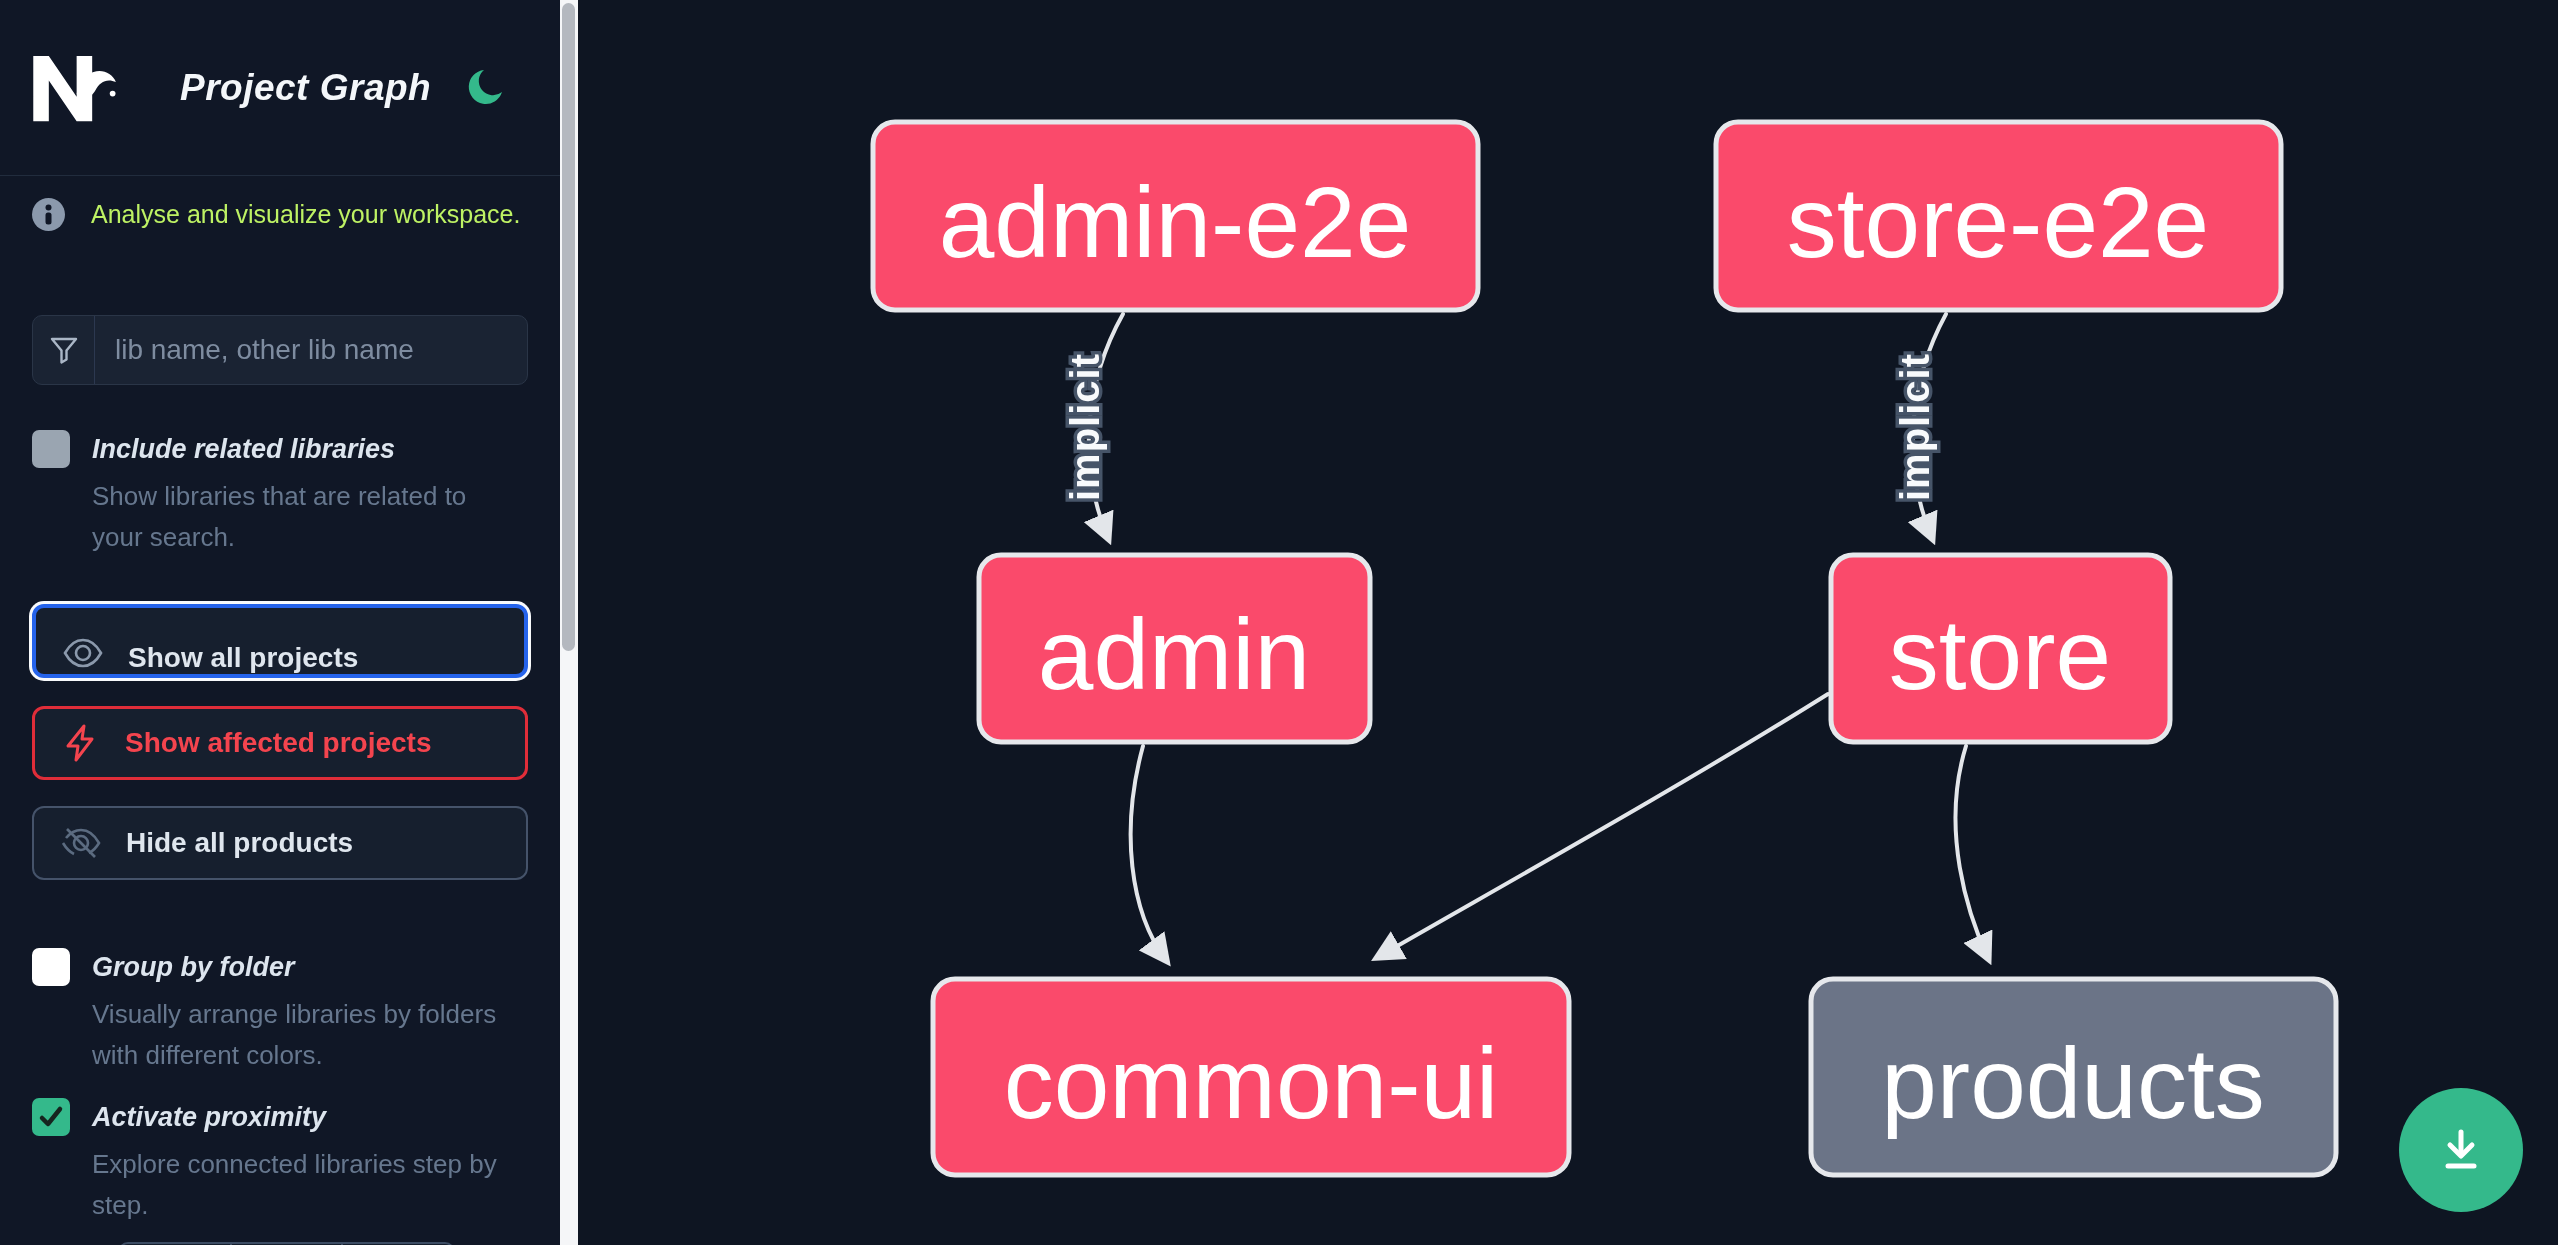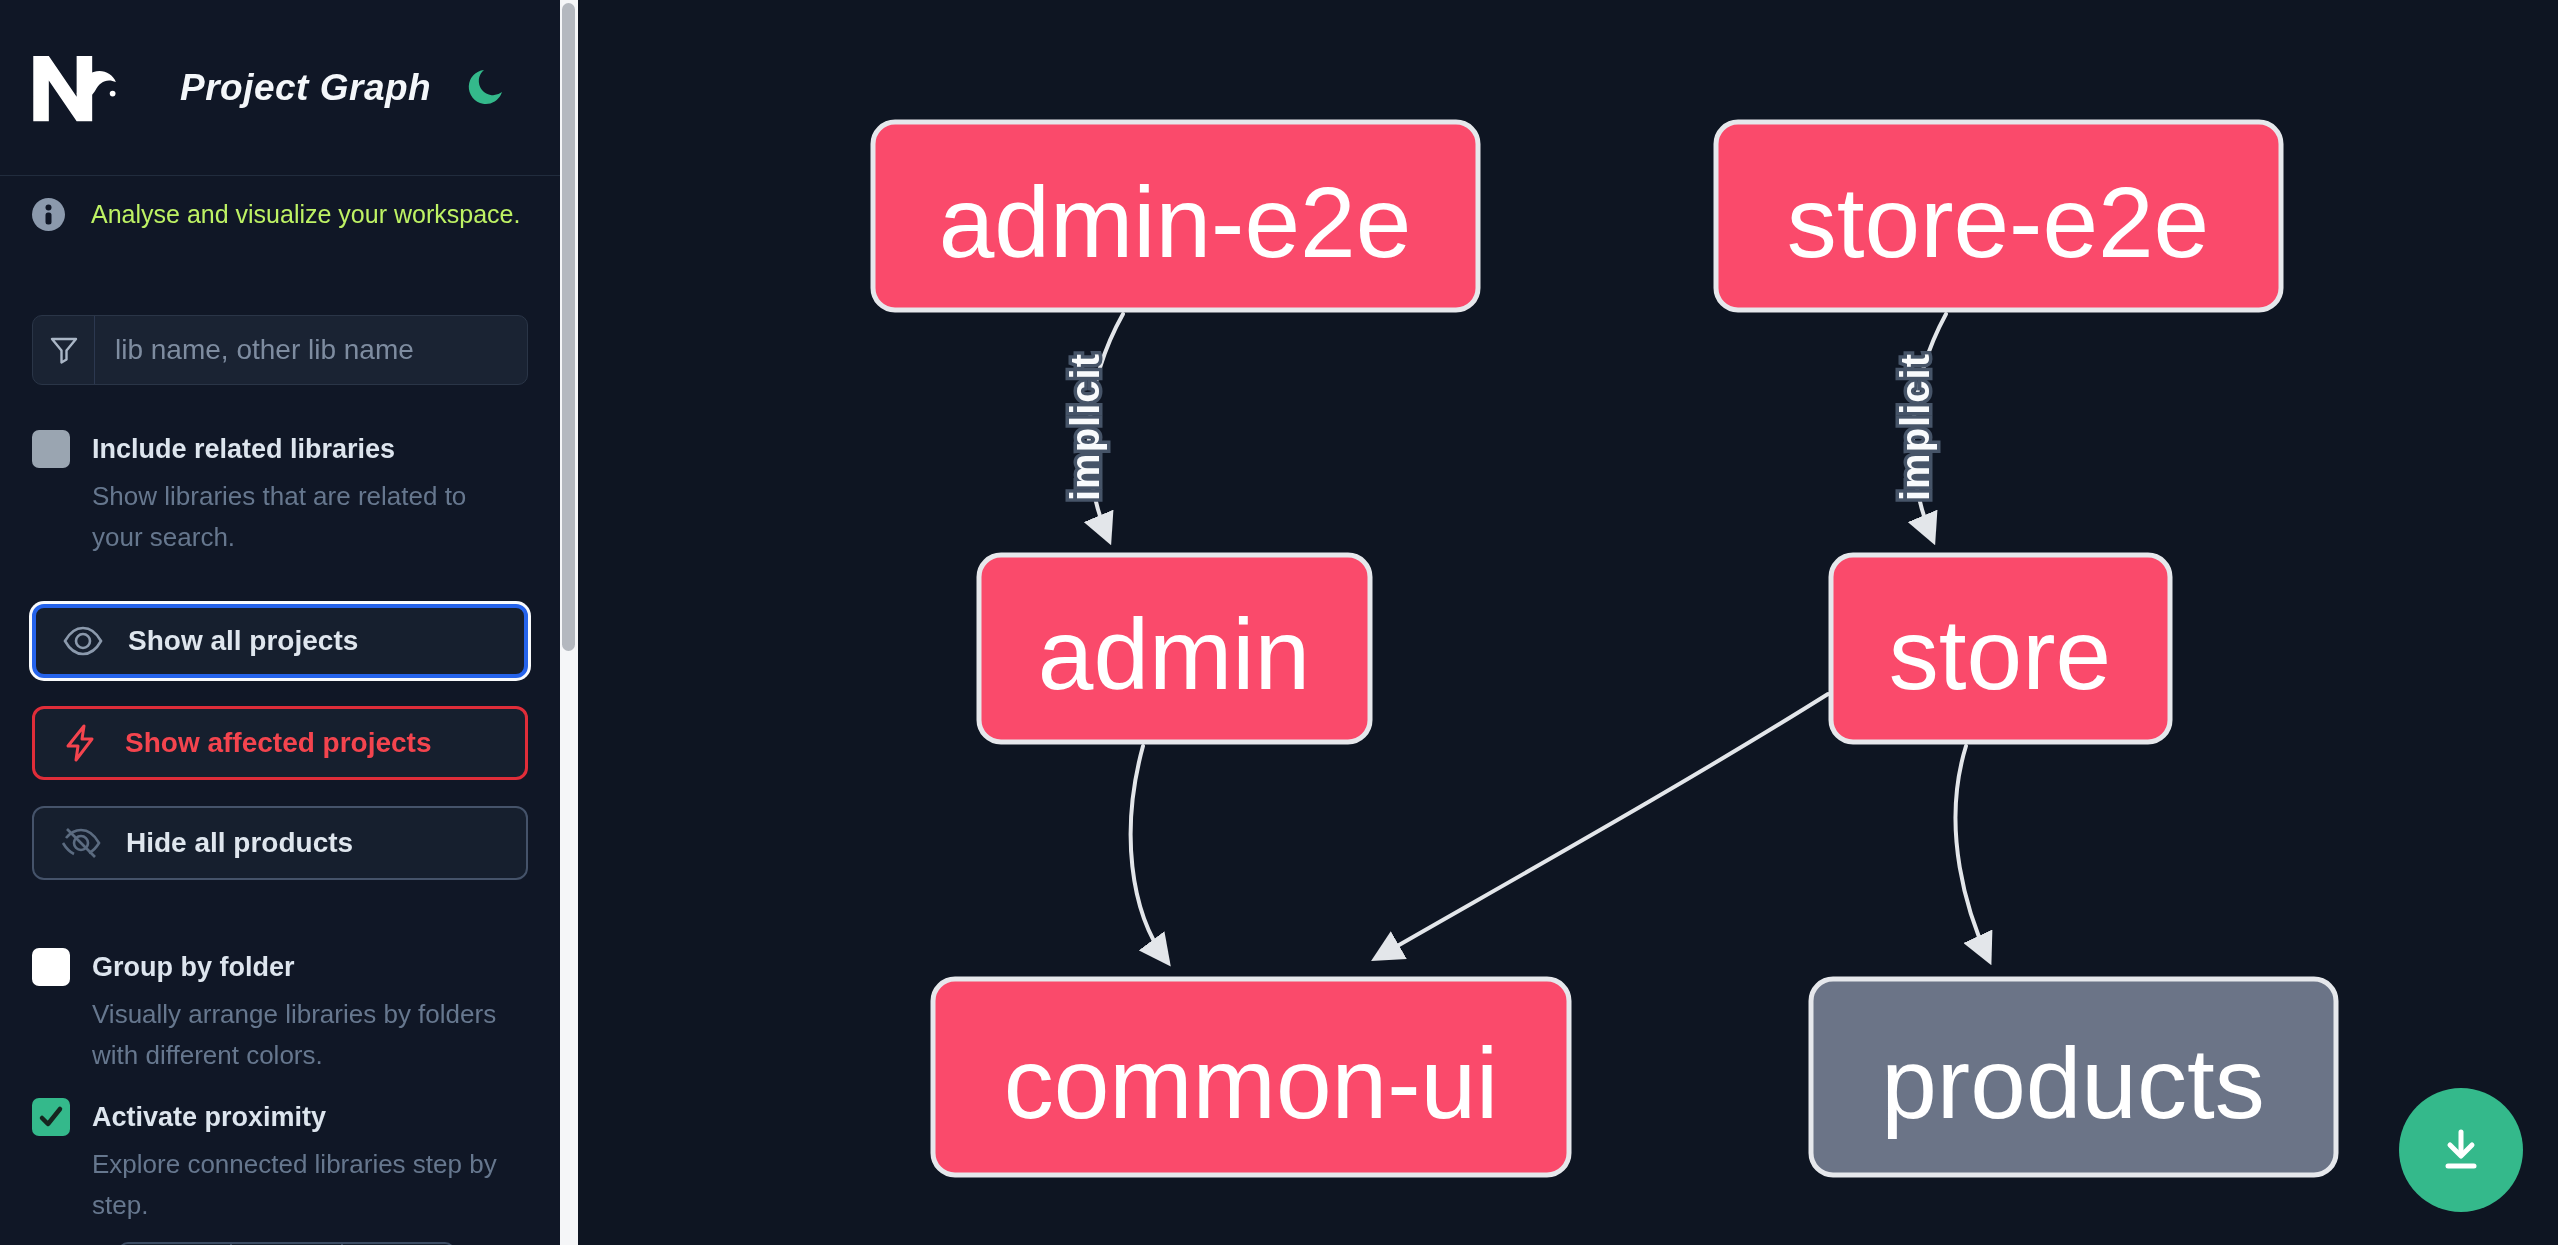--- a/index.html
+++ b/index.html
@@ -23,21 +23,21 @@
   .search-box input{flex:1;background:transparent;border:none;outline:none;color:#e2e8f0;
                     font-size:28px;padding:0 20px;}
   .search-box input::placeholder{color:#7e8ca0;}
 
   .opt{position:absolute;left:32px;width:500px;}
   .opt .cb{position:absolute;left:0;top:2px;width:38px;height:38px;border-radius:7px;cursor:pointer;}
   .cb-gray{background:#9aa5b1;}
   .cb-white{background:#ffffff;}
   .cb-green{background:#34b98b;display:flex;align-items:center;justify-content:center;}
   .cb-green svg{width:26px;height:26px;}
-  .opt .lbl{margin-left:60px;color:#dde5ee;font-size:27px;font-weight:700;line-height:42px;}
+  .opt .lbl{margin-left:60px;color:#dde5ee;font-size:27px;font-weight:700;line-height:42px;font-style:italic;}
   .opt .desc{margin-left:60px;color:#66778e;font-size:26px;line-height:41px;margin-top:6px;max-width:420px;}
 
   .sb-btn{position:absolute;left:32px;width:496px;height:74px;border-radius:12px;background:#161f2e;
           display:flex;align-items:center;gap:24px;padding-left:26px;cursor:pointer;}
   .sb-btn .blabel{font-size:28px;font-weight:700;color:#dfe6ee;}
   .btn-focus{border:4px solid #2563eb;box-shadow:0 0 0 3px #f8fafc;}
   .btn-danger{border:3px solid #e02d39;}
   .btn-danger .blabel{color:#f4444e;}
   .btn-plain{border:2px solid #45536a;}
 
@@ -94,21 +94,21 @@
       </span>
       <input type="text" placeholder="lib name, other lib name" style="">
     </div>
 
     <div class="opt" style="top:428px;">
       <div class="cb cb-gray"></div>
       <div class="lbl">Include related libraries</div>
       <div class="desc">Show libraries that are related to your search.</div>
     </div>
 
-    <div class="sb-btn btn-focus" style="top:604px;">
+    <div class="sb-btn btn-focus" style="top:604px;align-items:flex-end;">
       <svg width="42" height="42" viewBox="0 0 42 42" fill="none" stroke="#8b99ac" stroke-width="2.6">
         <path d="M3 21 C 8 12, 14 8, 21 8 C 28 8, 34 12, 39 21 C 34 30, 28 34, 21 34 C 14 34, 8 30, 3 21 Z"></path>
         <circle cx="21" cy="21" r="7"></circle>
       </svg>
       <span class="blabel">Show all projects</span>
     </div>
 
     <div class="sb-btn btn-danger" style="top:706px;">
       <svg width="40" height="40" viewBox="0 0 40 40" fill="none" stroke="#f4444e" stroke-width="3" stroke-linejoin="round">
         <path d="M23 3 L7 23 h10 l-2 14 L31 16 h-10 z"></path>

